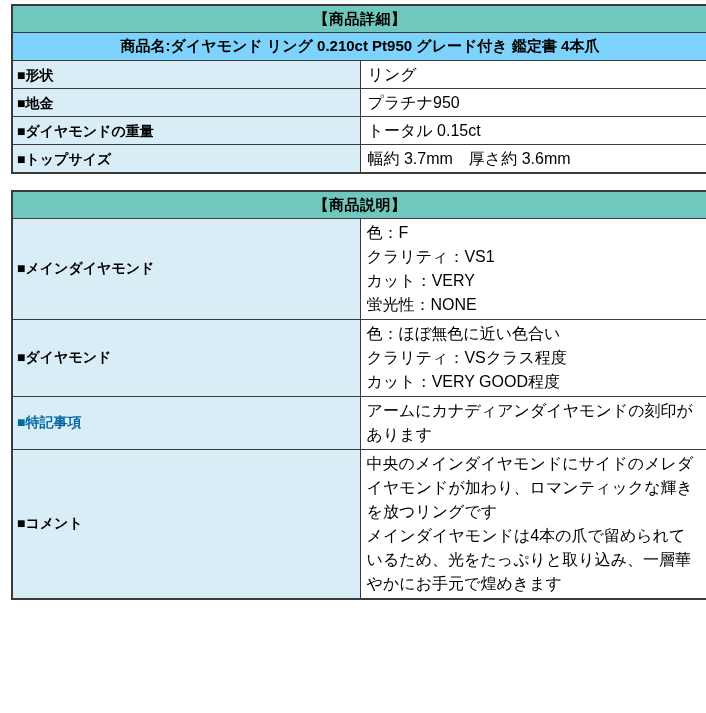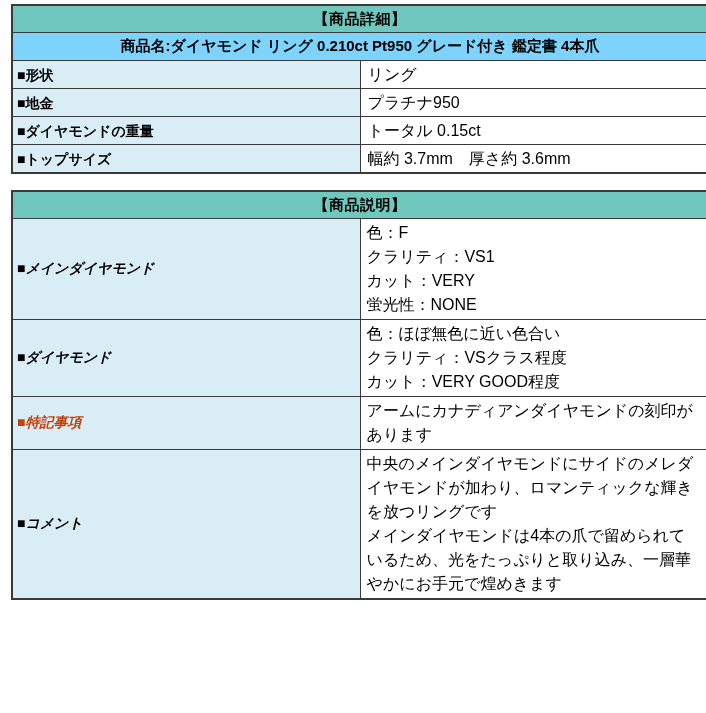--- a/index.html
+++ b/index.html
@@ -44,25 +44,25 @@
     vertical-align:middle;
   }
   td.value{
     background:#ffffff;
     font-size:16px;
     padding:2px 7px;
     vertical-align:middle;
   }
   #details td.label{width:278px;}
   #details td{height:23px;line-height:20px;}
-  #description td.label{width:205px;font-style:italic;}
+  #description td.label{width:205px;}
   #description td.value{line-height:24px;padding:2px 6px;}
   #description .line{min-height:24px;}
   .gap{height:16px;}
-  .red{color:#c2410c;}
+  .red{color:#0369a1;}
 </style>
 </head>
 <body>
 
 <div class="wrap">
 
   <table id="details">
     <tbody>
         <tr>
       <th class="title" colspan="2">【商品詳細】</th>

